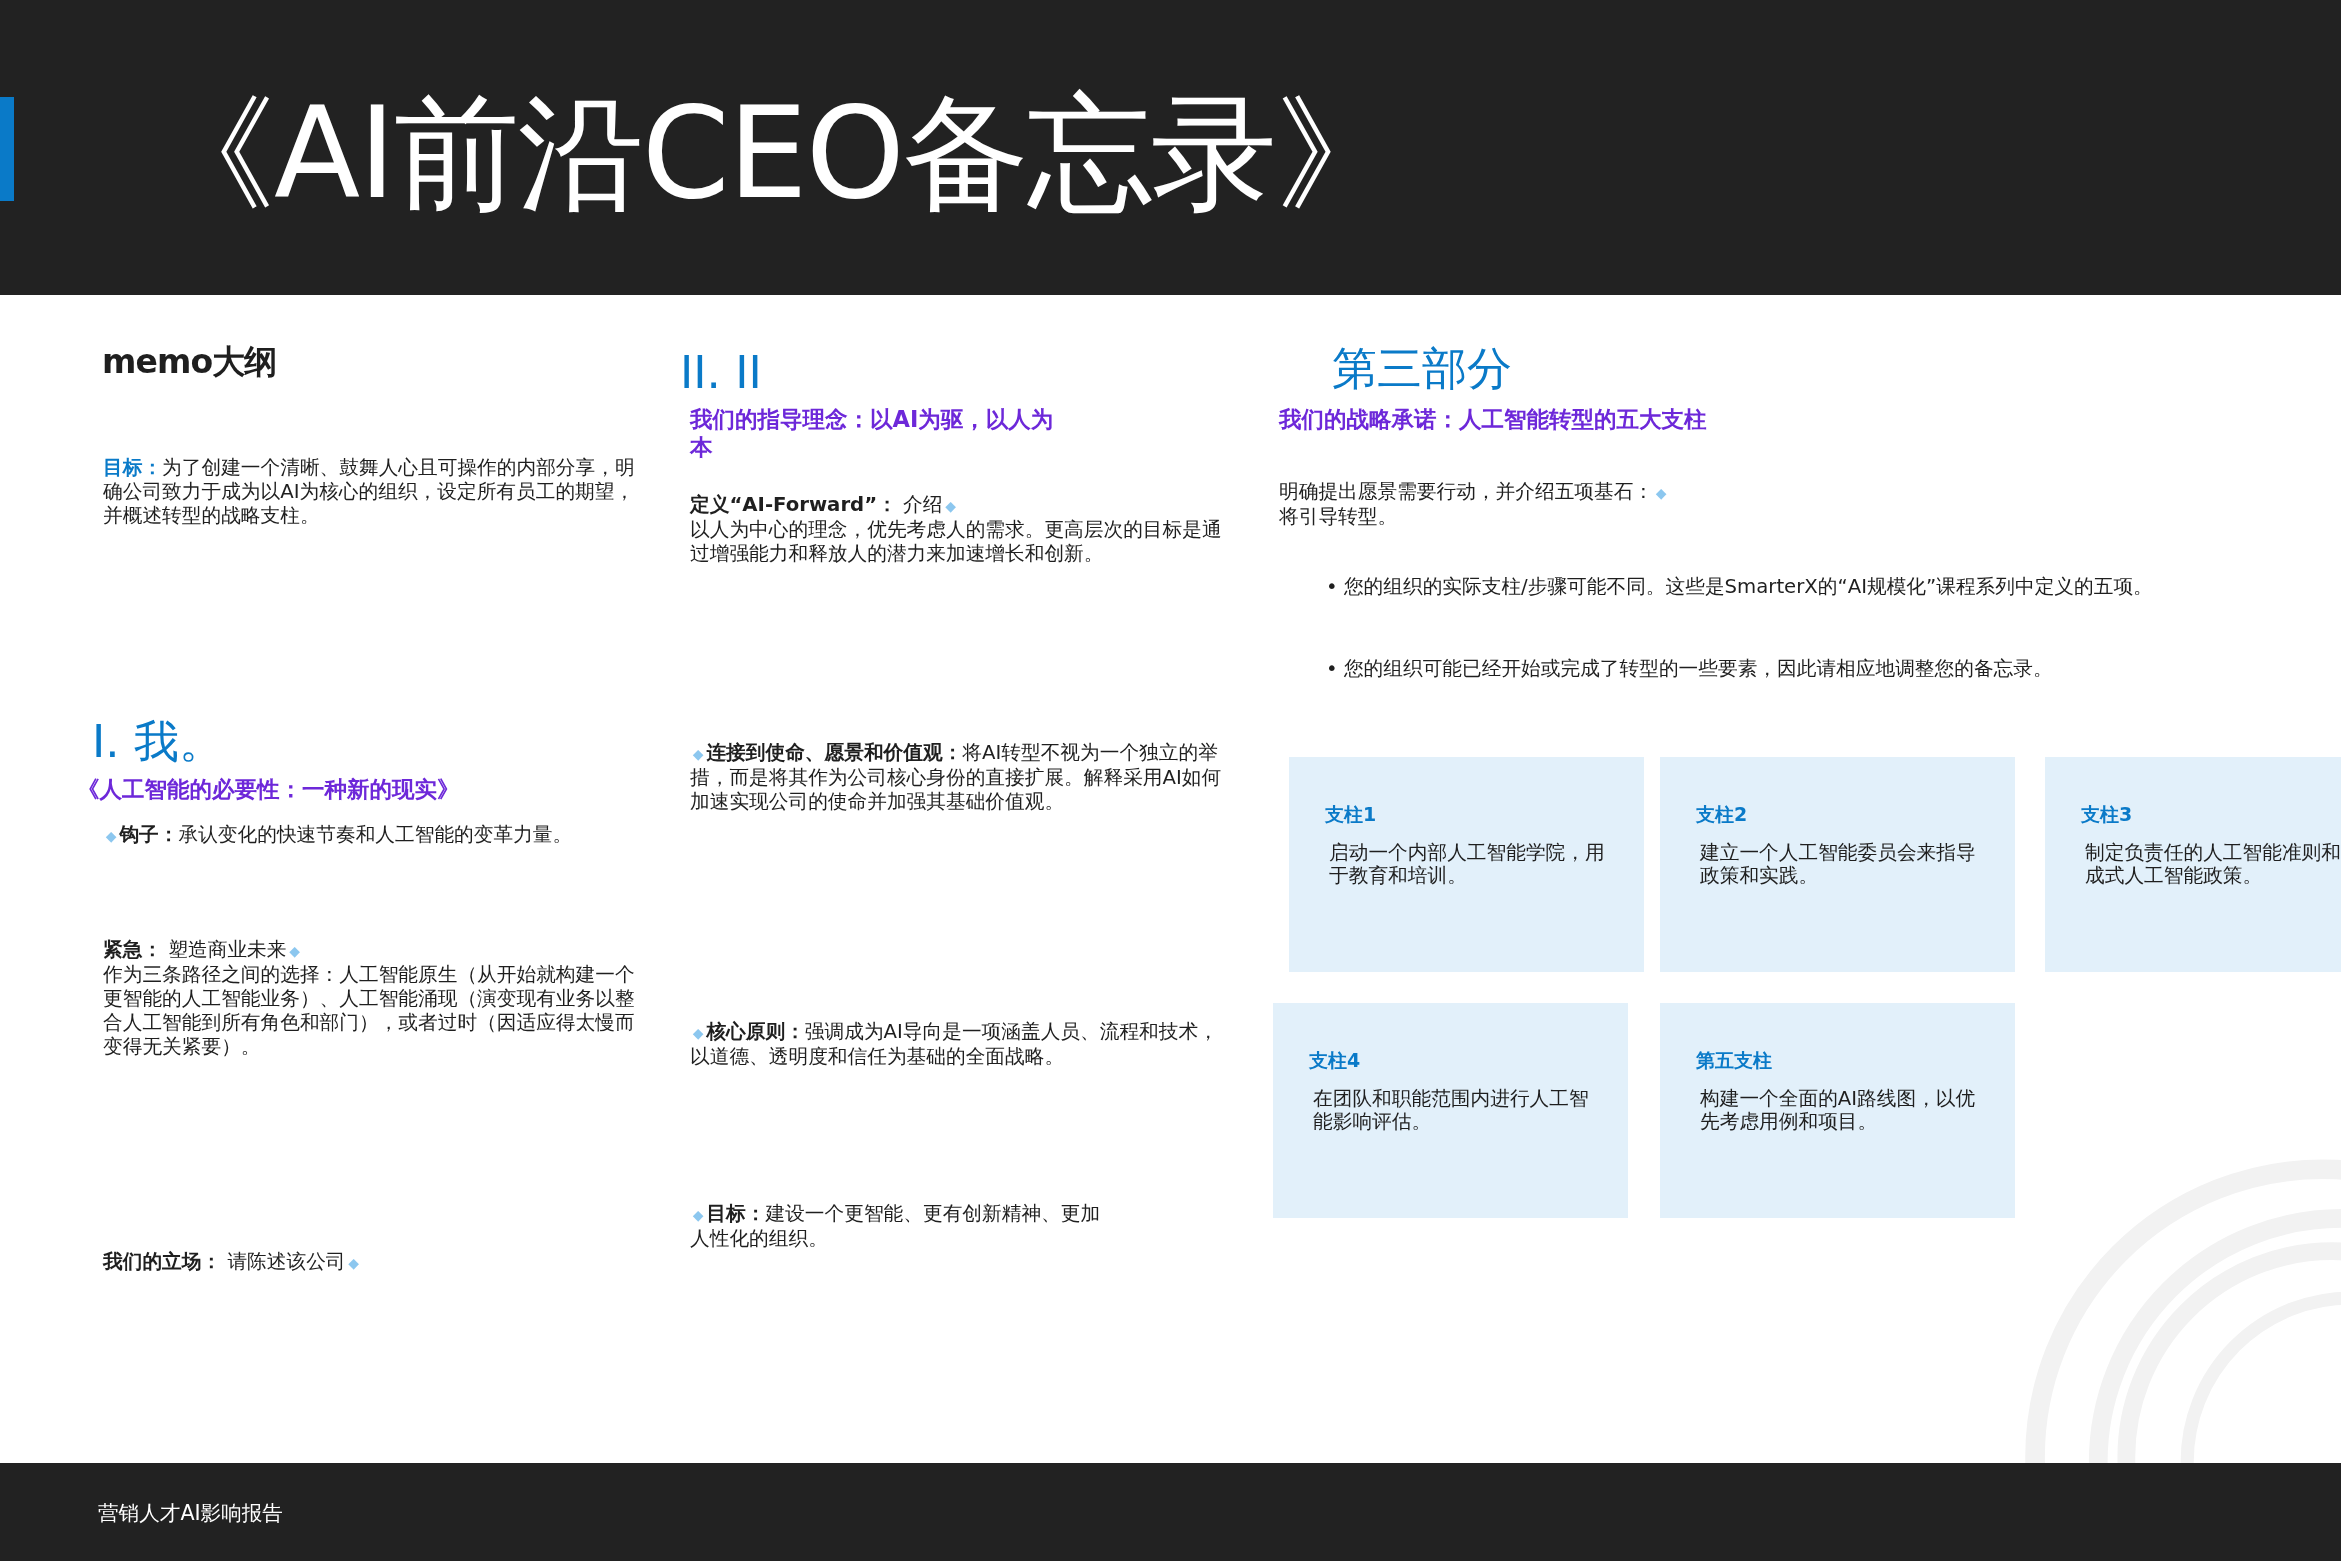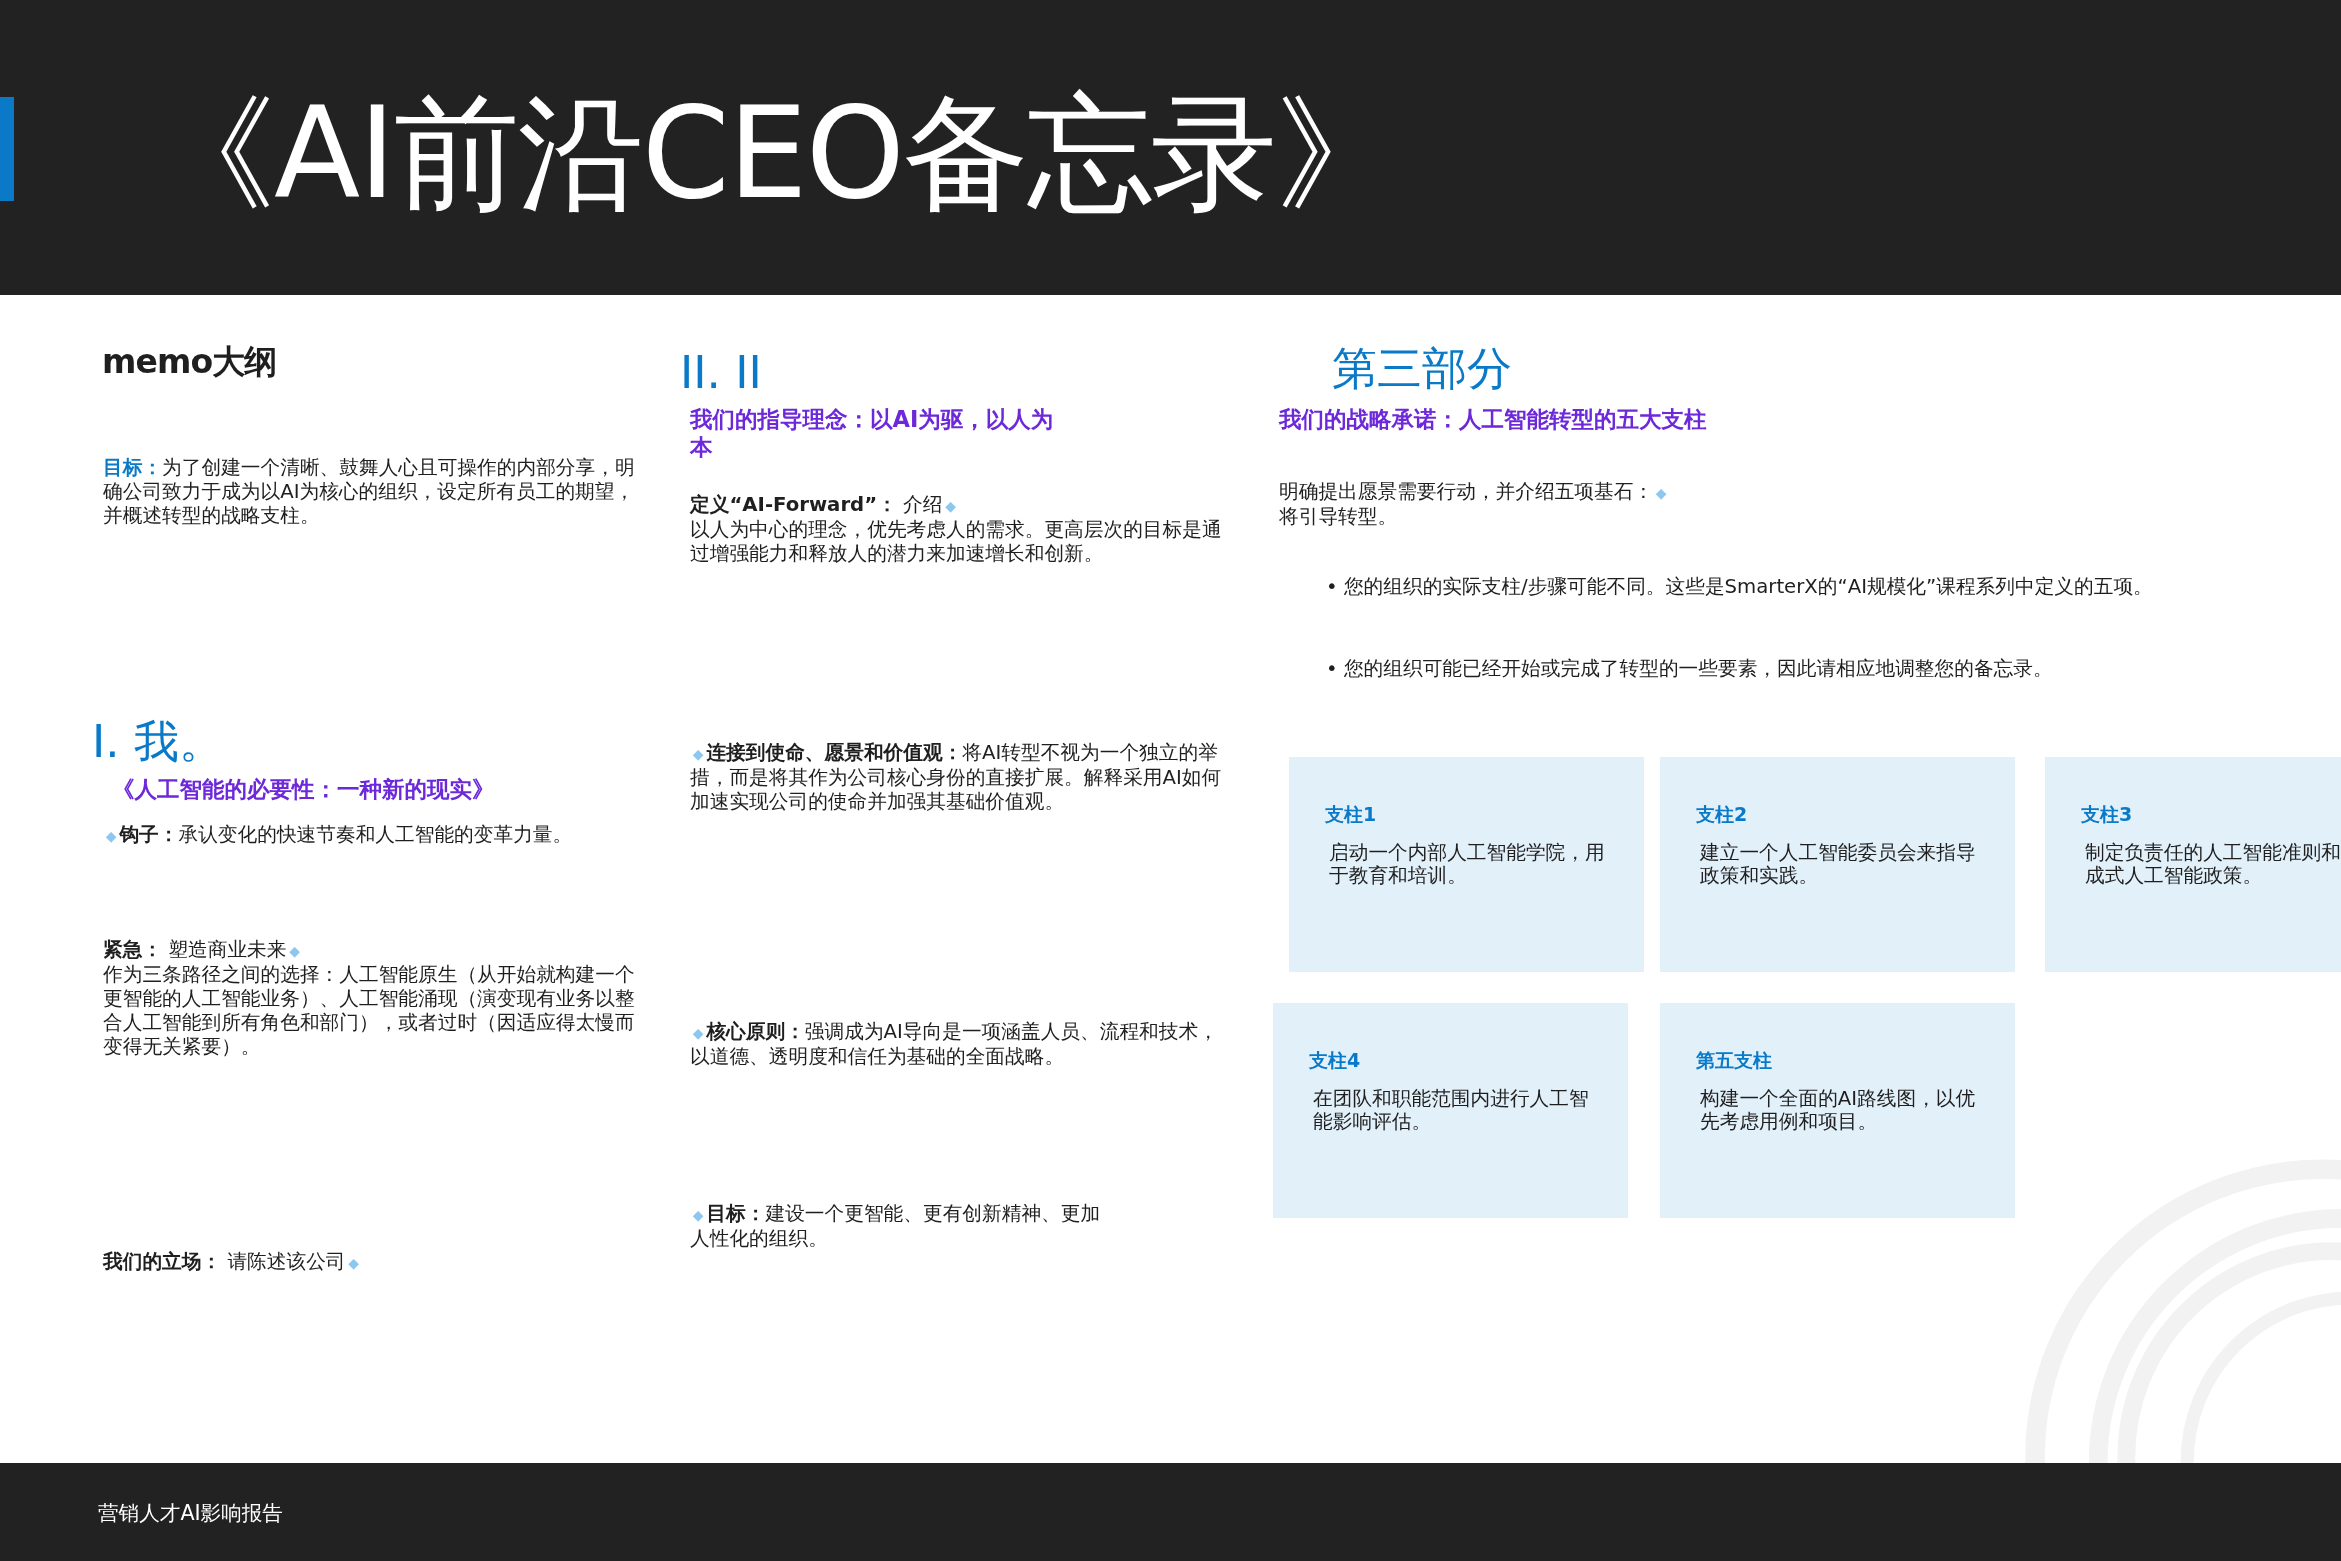--- a/index.html
+++ b/index.html
@@ -49,21 +49,21 @@
   </svg>
 </div>
 
 <div class="abs h-dark" style="left:102px;top:343px;">memo大纲</div>
 
 <div class="abs body-txt" style="left:103px;top:456px;width:534px;">
   <span class="lbl-blue">目标：</span><span>为了创建一个清晰、鼓舞人心且可操作的内部分享，明确公司致力于成为以AI为核心的组织，设定所有员工的期望，并概述转型的战略支柱。</span>
 </div>
 
 <div class="abs h-roman" style="left:92px;top:716px;">I. 我。</div>
-<div class="abs h-sub" style="left:112px;top:775px;white-space:nowrap;">《人工智能的必要性：一种新的现实》</div>
+<div class="abs h-sub" style="left:77px;top:775px;white-space:nowrap;">《人工智能的必要性：一种新的现实》</div>
 
 <div class="abs body-txt" style="left:103px;top:823px;width:534px;">
   <span class="diamond">◆</span><span class="lbl-bold">钩子：</span><span>承认变化的快速节奏和人工智能的变革力量。</span>
 </div>
 
 <div class="abs body-txt" style="left:103px;top:938px;width:534px;">
   <div>
     <span class="lbl-bold">紧急：</span>
     <span>塑造商业未来</span><span class="diamond">◆</span>
   </div>

